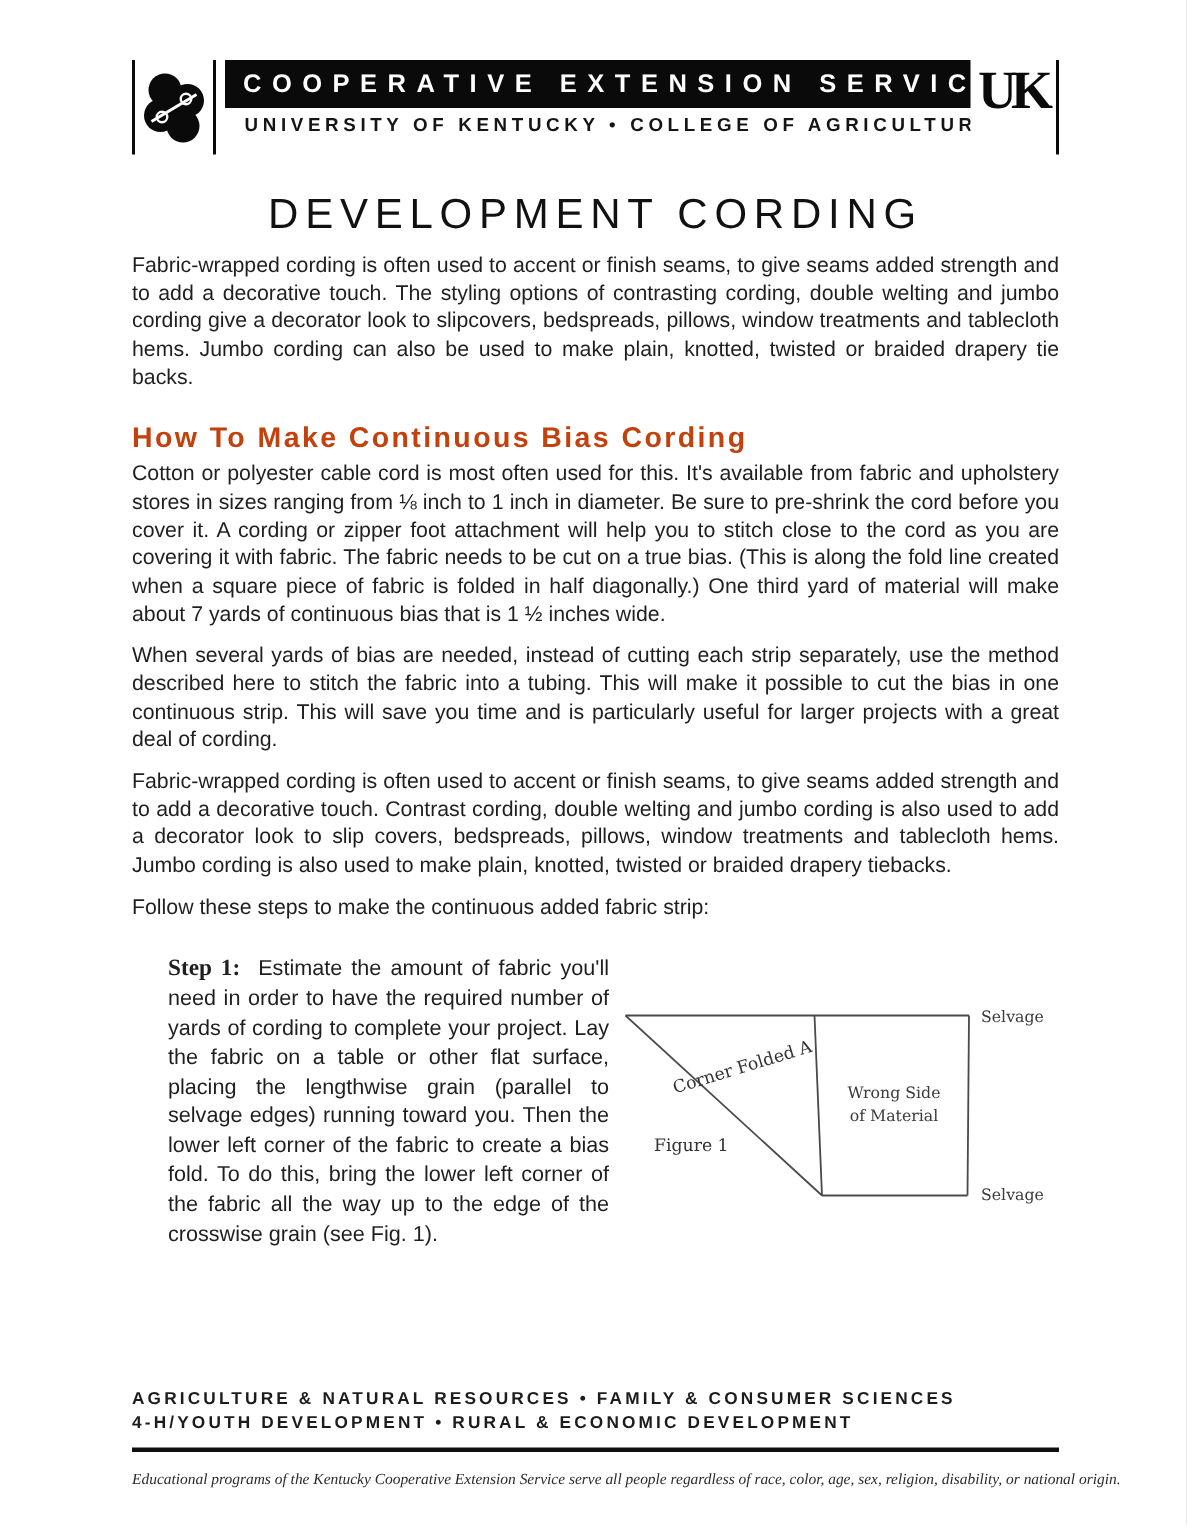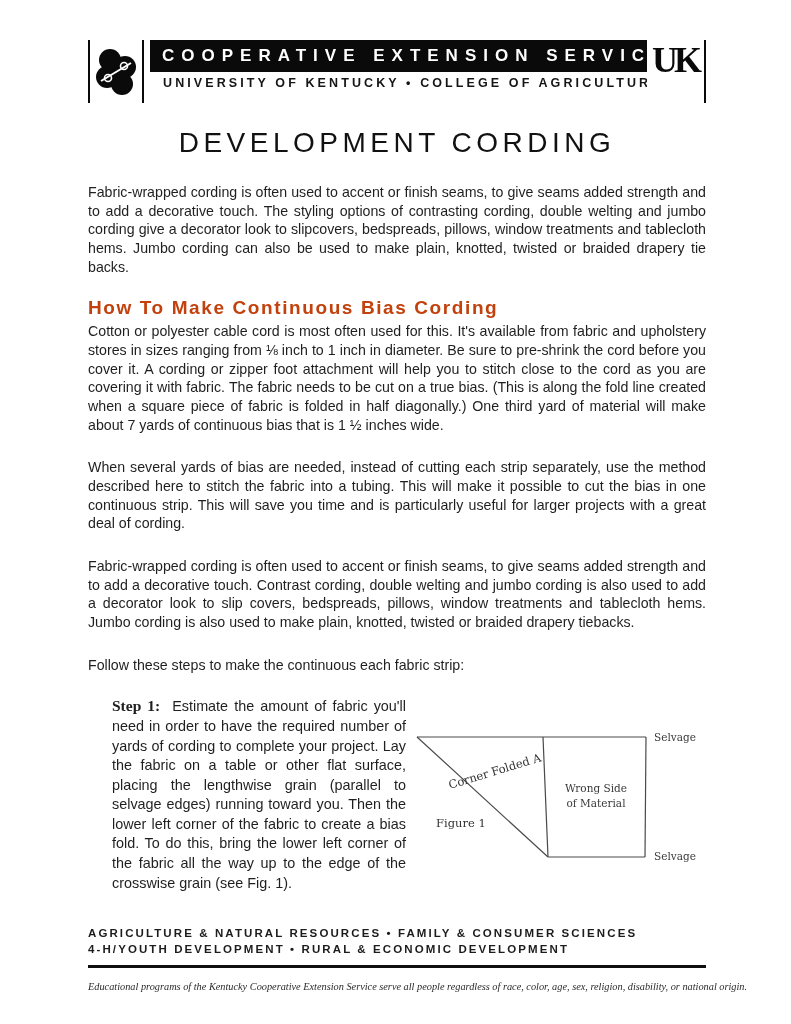--- a/index.html
+++ b/index.html
@@ -36,21 +36,21 @@
     padding:0 6px 0 5px; color:#0a0a0a;text-align:right;
   }
   .doc-code { text-align:right; font-weight:bold; font-size:12.5px; margin-top:12px; }
 
   
   .doc-title {
     text-align:center; font-size:28px; font-weight:500;
     letter-spacing:4.5px; margin-top:24px; color:#111;
   }
   .para {
-    font-size:14.2px; line-height:1.315; text-align:justify; margin-top:24px;
+    font-size:14.2px; line-height:1.315; text-align:justify; margin-top:9px;
   }
   .section-heading {
     font-size:19px; font-weight:600; letter-spacing:1.6px;
     margin-top:21px; color:#c2410c;
   }
   .section-heading + .para { margin-top:3px; }
 
   
   .step-row { display:flex; margin-top:21px; }
   .step-text {
@@ -110,21 +110,21 @@
 
 
     <div class="doc-title">DEVELOPMENT CORDING</div>
 
     <p class="para">Fabric-wrapped cording is often used to accent or finish seams, to give seams added strength and to add a decorative touch.  The styling options of contrasting cording, double welting and jumbo cording give a decorator look to slipcovers, bedspreads, pillows, window treatments and tablecloth hems.  Jumbo cording can also be used to make plain, knotted, twisted or braided drapery tie backs.</p>
 
     <div class="section-heading">How To Make Continuous Bias Cording</div>
     <p class="para">Cotton or polyester cable cord is most often used for this.  It's available from fabric and upholstery stores in sizes ranging from ⅛ inch to 1 inch in diameter.  Be sure to pre-shrink the cord before you cover it.  A cording or zipper foot attachment will help you to stitch close to the cord as you are covering it with fabric.  The fabric needs to be cut on a true bias.  (This is along the fold line created when a square piece of fabric is folded in half diagonally.)  One third yard of material will make about 7 yards of continuous bias that is 1 ½ inches wide.</p>
     <p class="para">When several yards of bias are needed, instead of cutting each strip separately, use the method described here to stitch the fabric into a tubing.  This will make it possible to cut the bias in one continuous strip.  This will save you time and is particularly useful for larger projects with a great deal of cording.</p>
     <p class="para">Fabric-wrapped cording is often used to accent or finish seams, to give seams added strength and to add a decorative touch.  Contrast cording, double welting and jumbo cording is also used to add a decorator look to slip covers, bedspreads, pillows, window treatments and tablecloth hems.  Jumbo cording is also used to make plain, knotted, twisted or braided drapery tiebacks.</p>
-    <p class="para">Follow these steps to make the continuous each fabric strip:</p>
+    <p class="para">Follow these steps to make the continuous added fabric strip:</p>
 
     <div class="step-row">
       <div class="step-text">
         <span class="step-label">Step 1:</span><span>Estimate the amount of fabric you'll need in order to have the required number of yards of cording to complete your project. Lay the fabric on a table or other flat surface, placing the lengthwise grain (parallel to selvage edges) running toward you.  Then the lower left corner of the fabric to create a bias fold.  To do this, bring the lower left corner of the fabric all the way up to the edge of the crosswise grain (see Fig. 1).</span>
       </div>
       <div class="figure-col">
         <svg class="figure-svg" width="292" height="165" viewBox="0 0 292 165">
 
           <path class="fig-line" d="M 3 32 L 232 32"></path>
           <path class="fig-line" d="M 232 32 L 231 152"></path>

